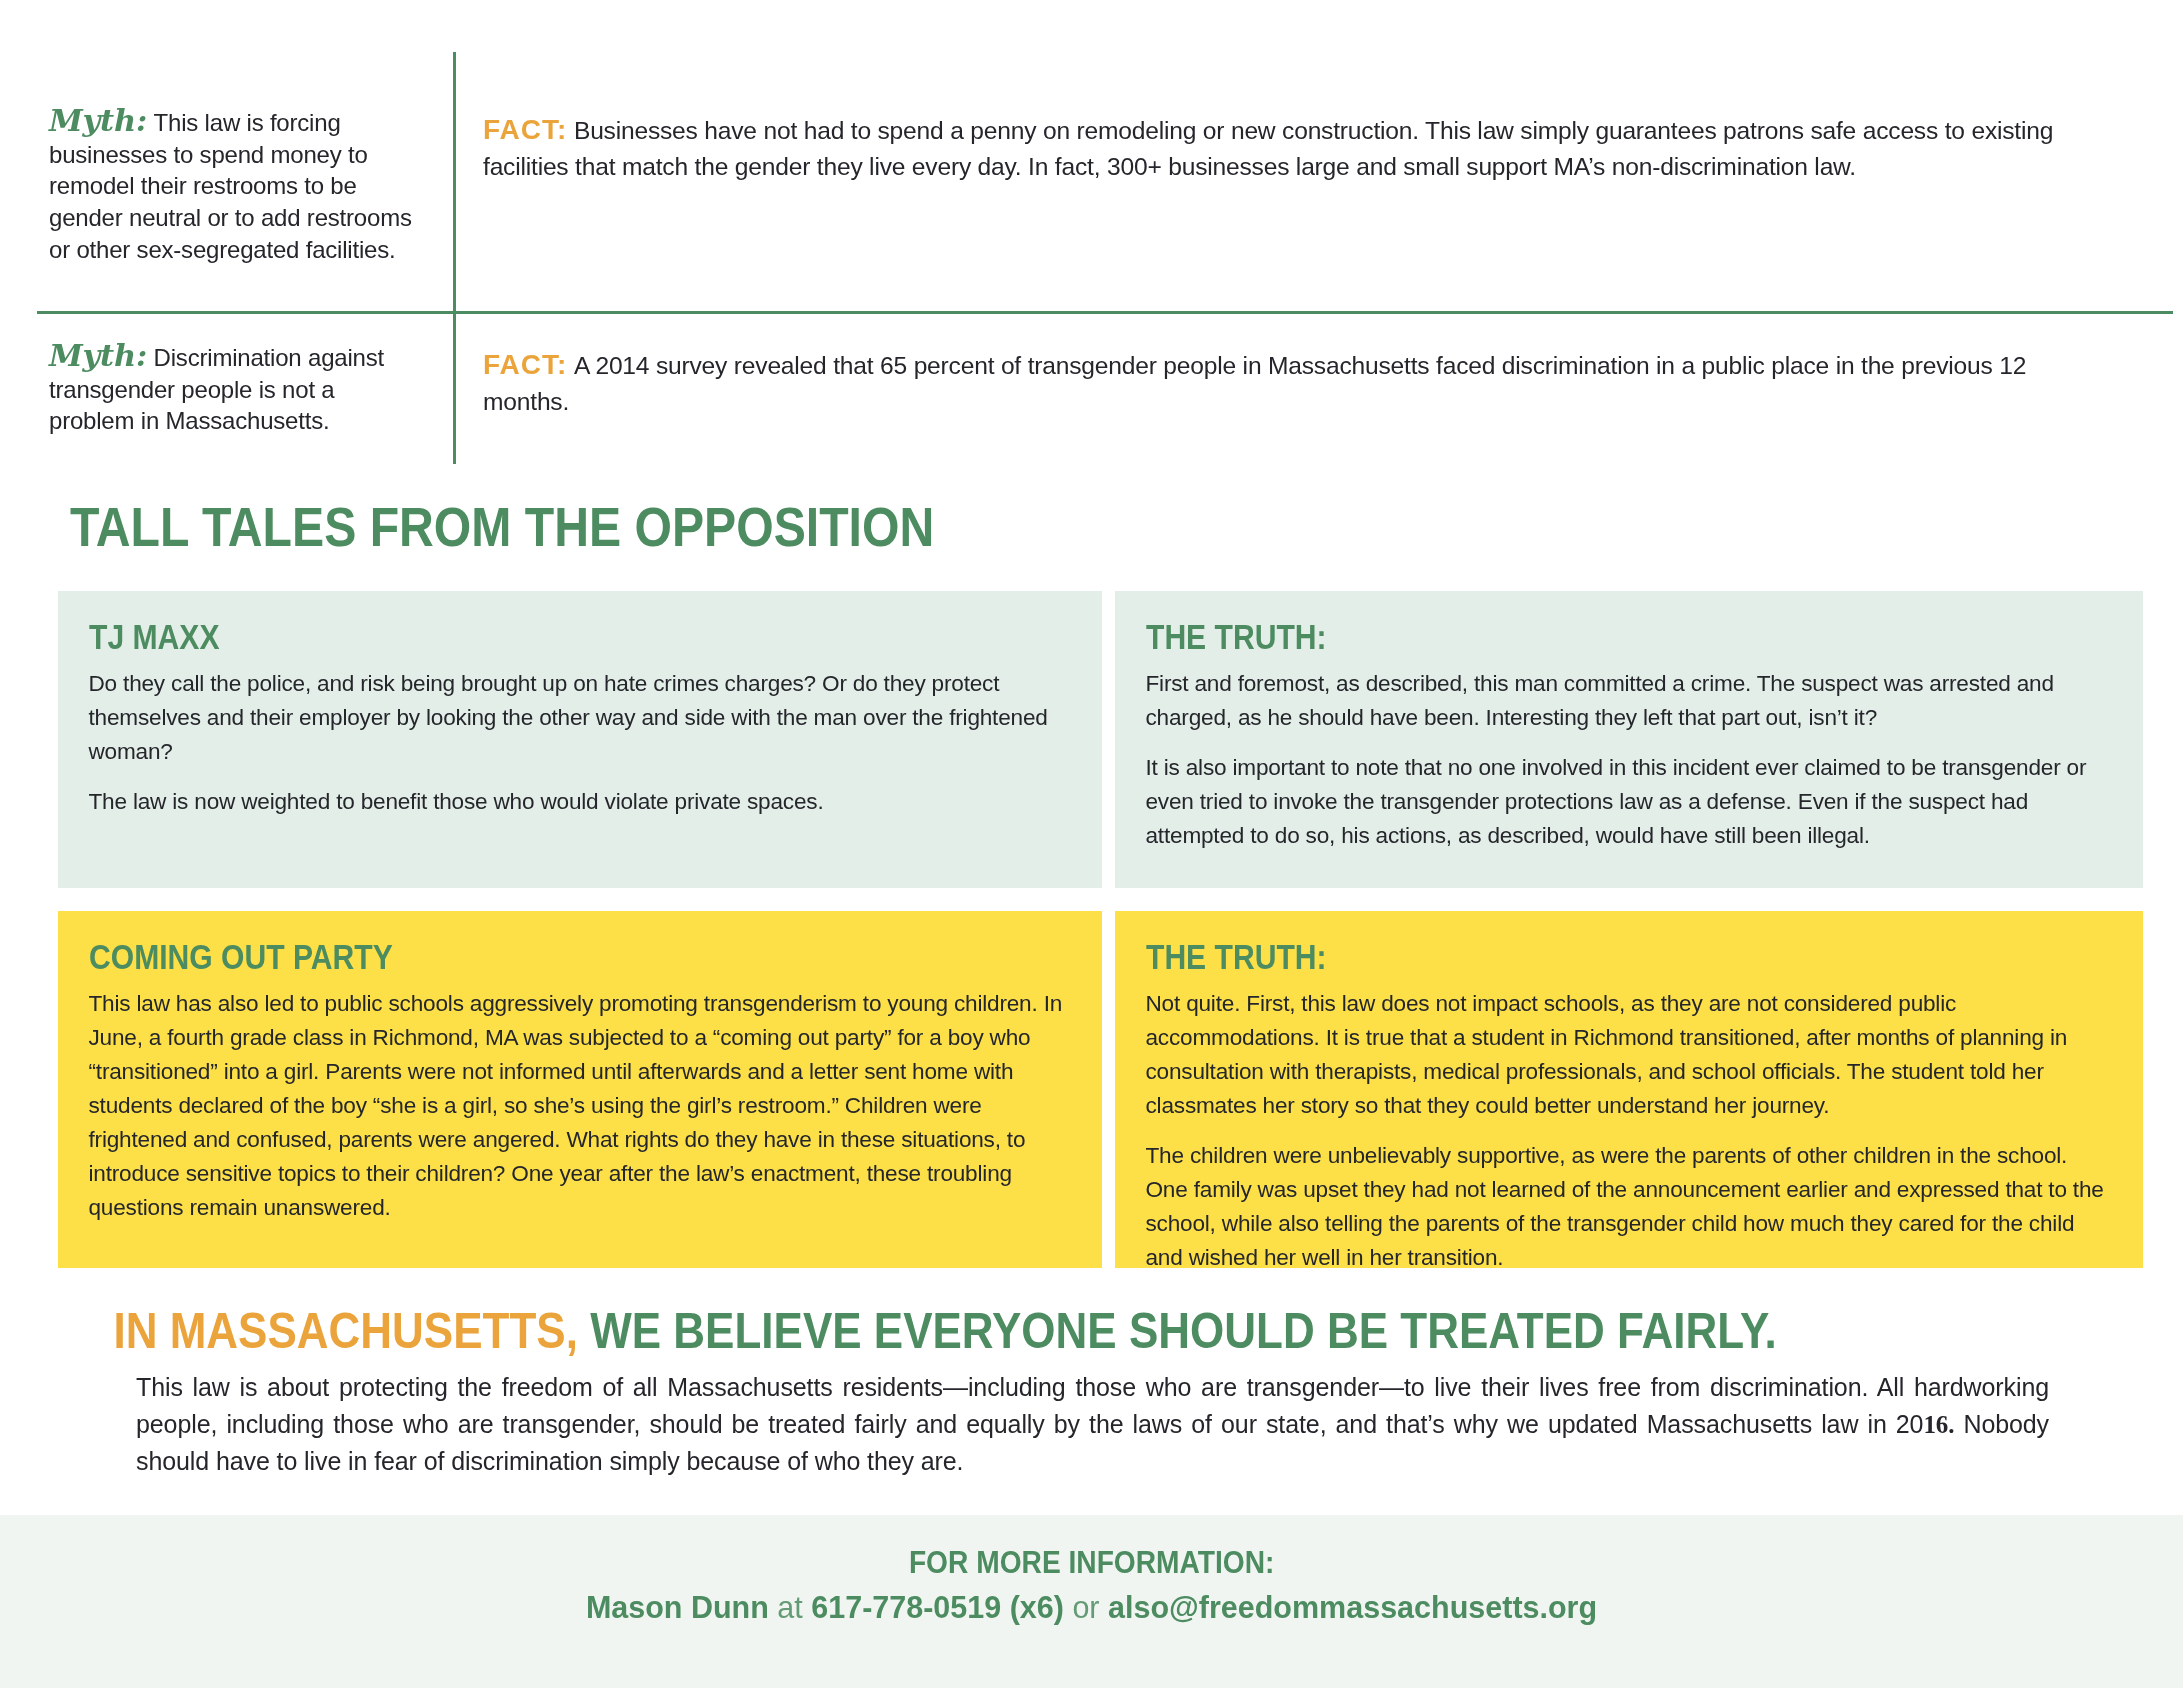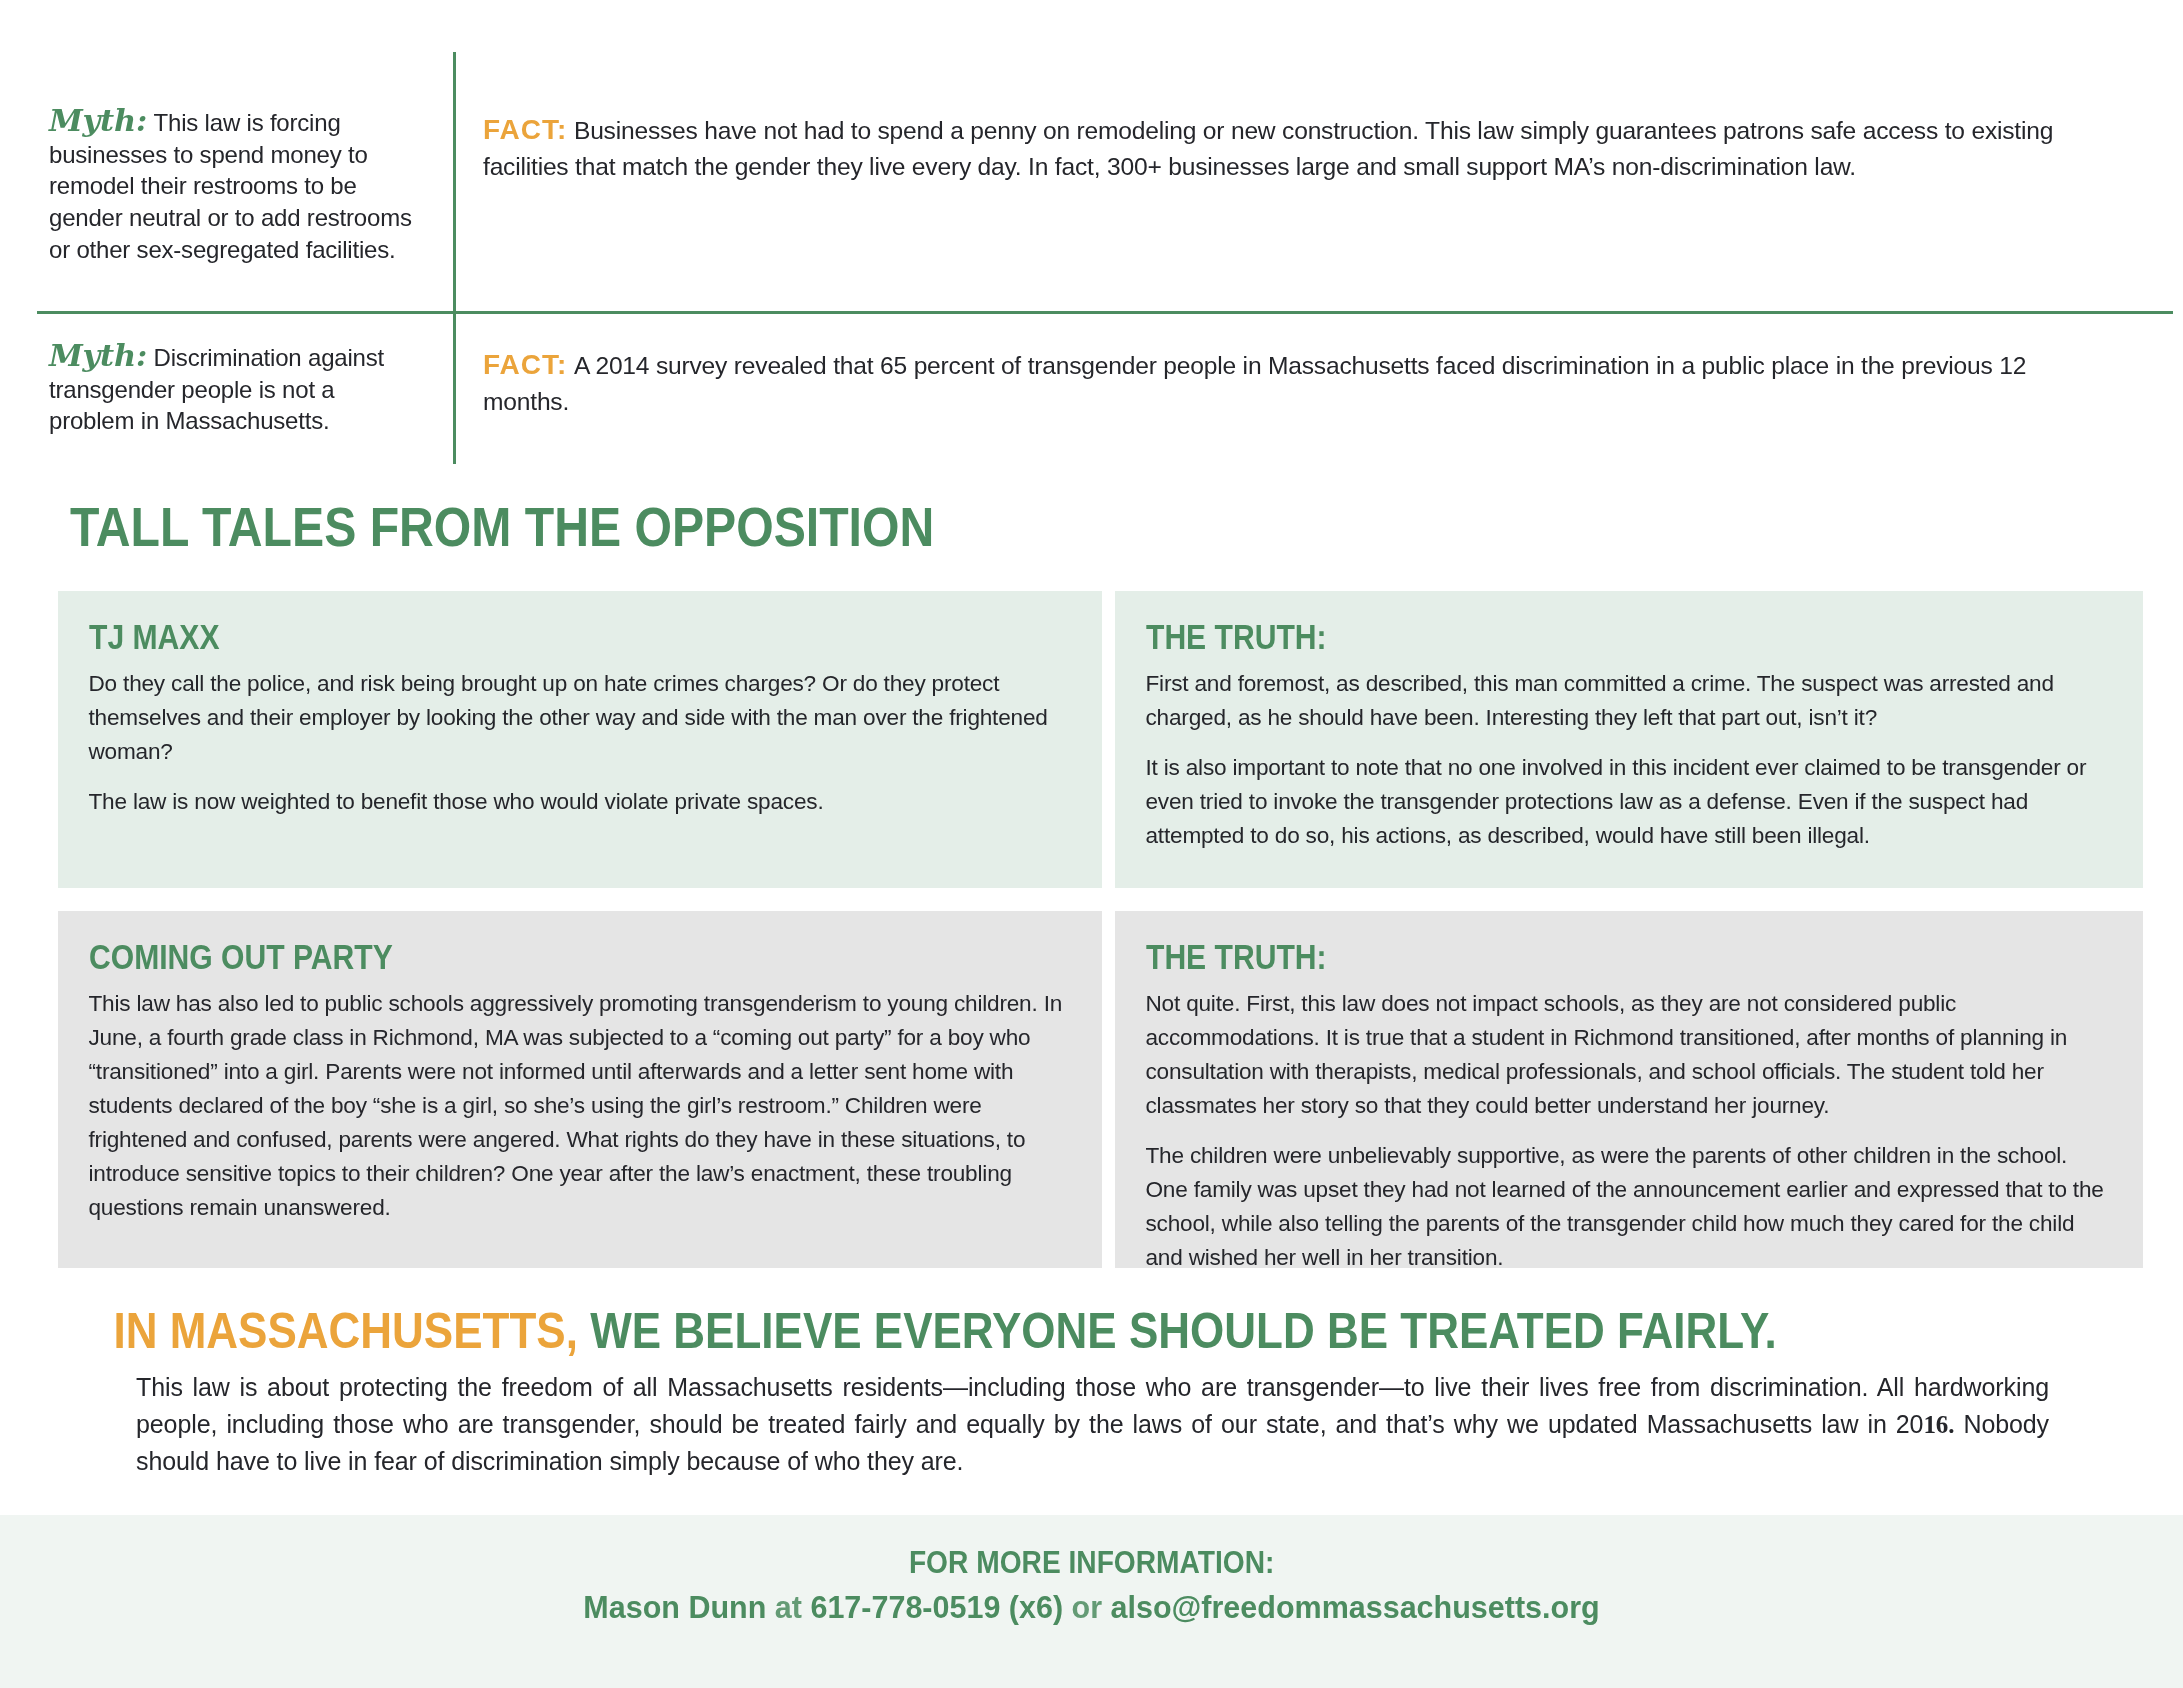--- a/index.html
+++ b/index.html
@@ -52,21 +52,21 @@
   .condense{display:inline-block;transform:scaleX(0.86);transform-origin:0 50%;white-space:nowrap;}
   .condense-c{display:inline-block;transform:scaleX(0.88);transform-origin:50% 50%;white-space:nowrap;}
   
   .box{
     position:absolute;
     padding:28px 30.5px 0 30.5px;
     box-sizing:border-box;
     overflow:hidden;
   }
   .box.mint{background:#e4eee8;}
-  .box.cream{background:#e5e5e5;}
+  .box.cream{background:#fde047;}
   .box-l{left:58px;width:1044px;}
   .box-r{left:1115px;width:1028px;}
   .row1{top:591px;height:297px;}
   .row2{top:911px;height:357px;}
   .box-title{
     color:#4c8c60;font-weight:700;font-size:35px;line-height:1;
     margin:0 0 13.3px 0;white-space:nowrap;
   }
   .box p{
     margin:0 0 16px 0;
@@ -92,21 +92,21 @@
   }
   .footer-title{
     margin-top:30.5px;
     color:#4c8c60;font-weight:700;font-size:32px;line-height:1;
   }
   .footer-contact{
     margin-top:14.6px;
     color:#4c8c60;font-size:30.5px;line-height:1;
   }
   .footer-contact .bold{font-weight:700;}
-  .footer-contact .light{font-weight:700;opacity:0.85;}
+  .footer-contact .light{font-weight:400;opacity:0.85;}
 </style>
 </head>
 <body>
 
 <div class="page">
 
   <div class="vline"></div>
   <div class="hline"></div>
 
   <div class="myth-cell myth-cell-1">

